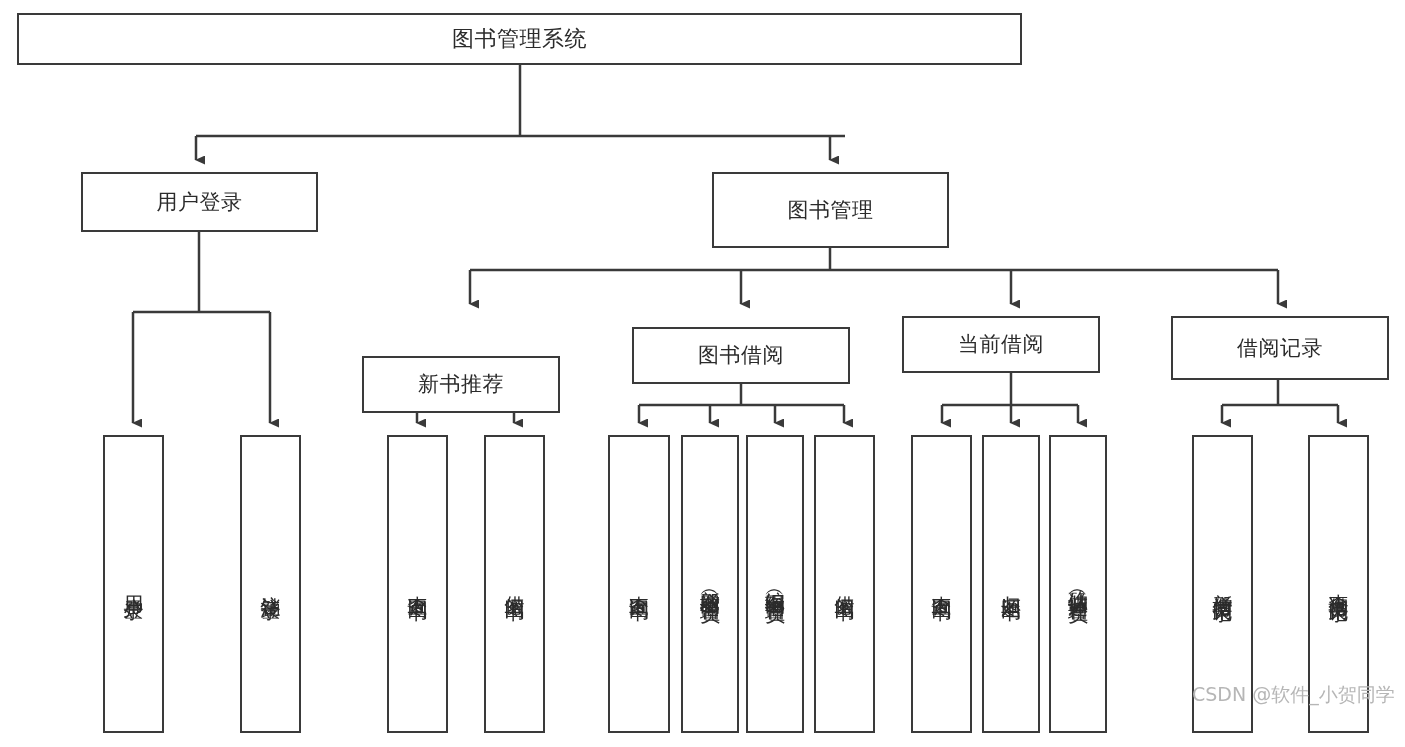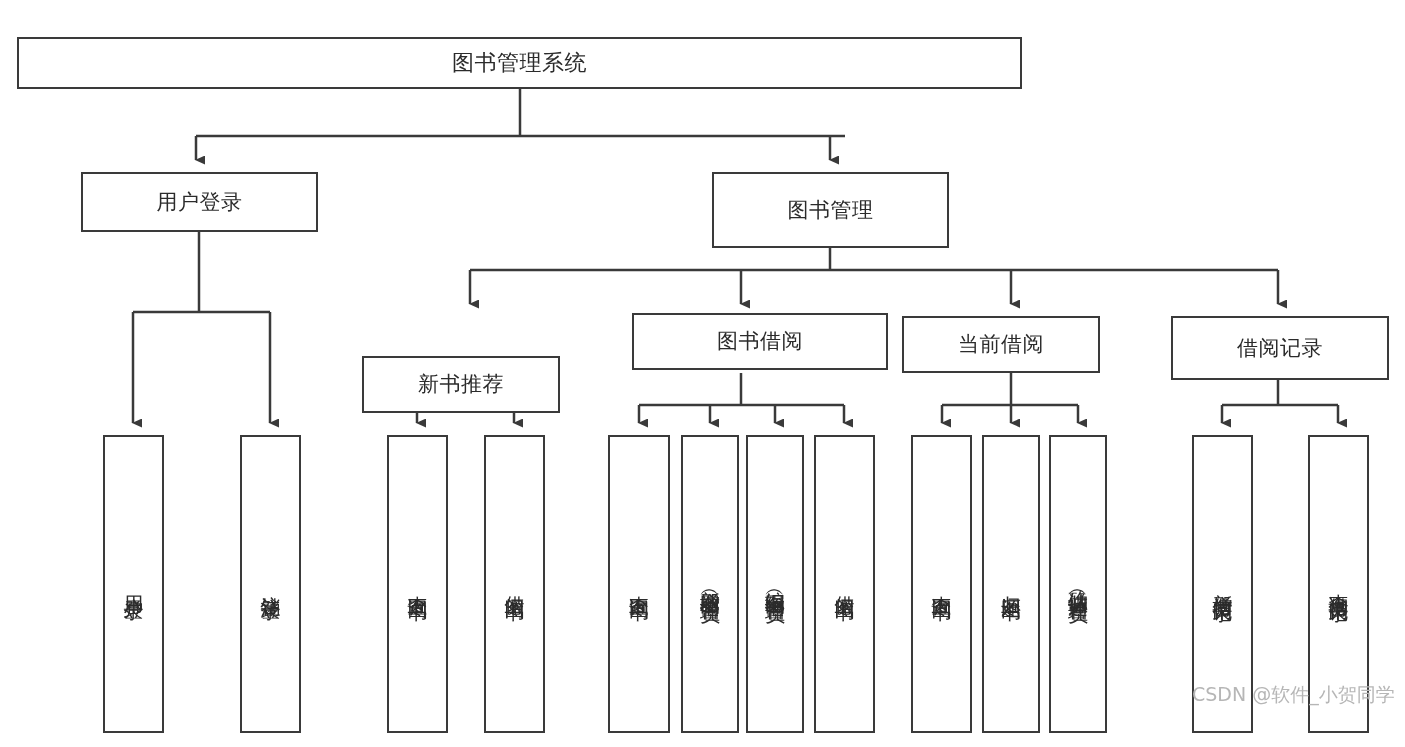--- a/index.html
+++ b/index.html
@@ -120,35 +120,35 @@
       <path d="M 1011,405 L 1011,423" marker-end="url(#arrowhead)"></path>
       <path d="M 1078,405 L 1078,423" marker-end="url(#arrowhead)"></path>
 
       <path d="M 1278,373 L 1278,405"></path>
       <path d="M 1222,405 L 1338,405"></path>
       <path d="M 1222,405 L 1222,423" marker-end="url(#arrowhead)"></path>
       <path d="M 1338,405 L 1338,423" marker-end="url(#arrowhead)"></path>
     </g>
   </svg>
 
-  <div class="node-box root horizontal" style="left:17px; top:13px; width:1005px; height:52px;margin-top:24px;">
+  <div class="node-box root horizontal" style="left:17px; top:13px; width:1005px; height:52px;">
     <span class="node-label">图书管理系统</span>
   </div>
 
   <div class="node-box horizontal" style="left:81px; top:172px; width:237px; height:60px;">
     <span class="node-label">用户登录</span>
   </div>
   <div class="node-box horizontal" style="left:712px; top:172px; width:237px; height:76px;">
     <span class="node-label">图书管理</span>
   </div>
 
   <div class="node-box horizontal" style="left:362px; top:316px; width:198px; height:57px;margin-top:40px;">
     <span class="node-label">新书推荐</span>
   </div>
-  <div class="node-box horizontal" style="left:632px; top:313px; width:256px; height:57px;">
+  <div class="node-box horizontal" style="left:632px; top:327px; width:218px; height:57px;">
     <span class="node-label">图书借阅</span>
   </div>
   <div class="node-box horizontal" style="left:902px; top:316px; width:198px; height:57px;">
     <span class="node-label">当前借阅</span>
   </div>
   <div class="node-box horizontal" style="left:1171px; top:316px; width:218px; height:64px;">
     <span class="node-label">借阅记录</span>
   </div>
 
   <div class="node-box vertical" style="left:103px; top:435px; width:61px; height:298px;">

